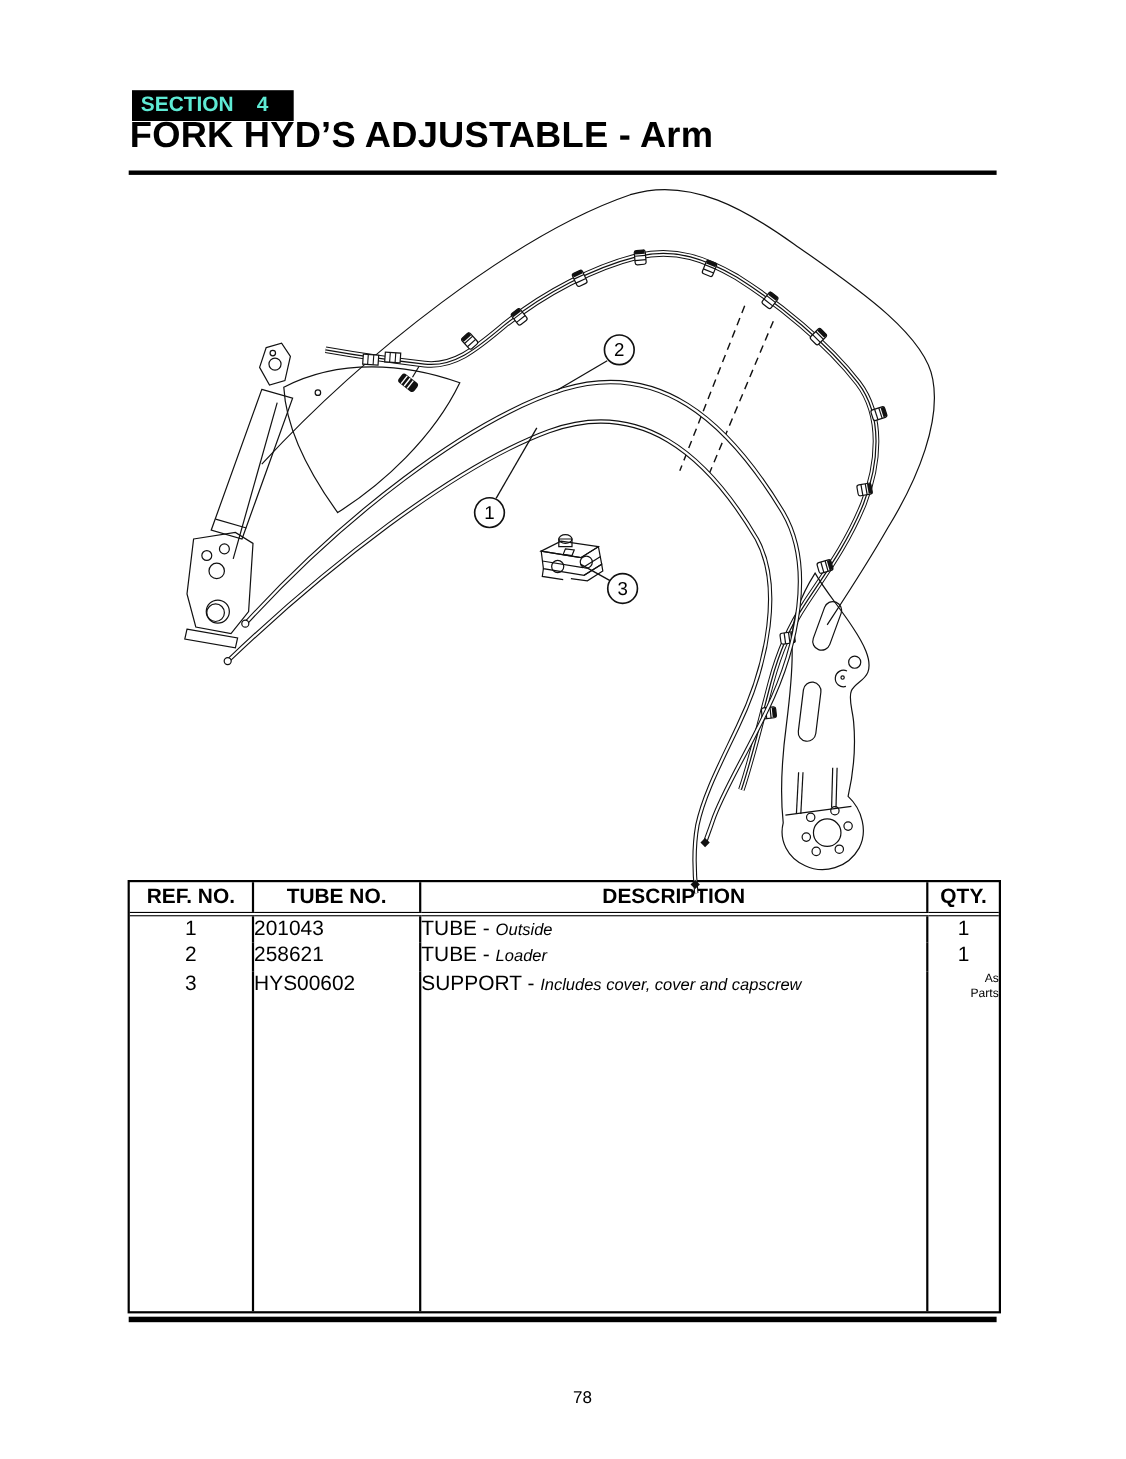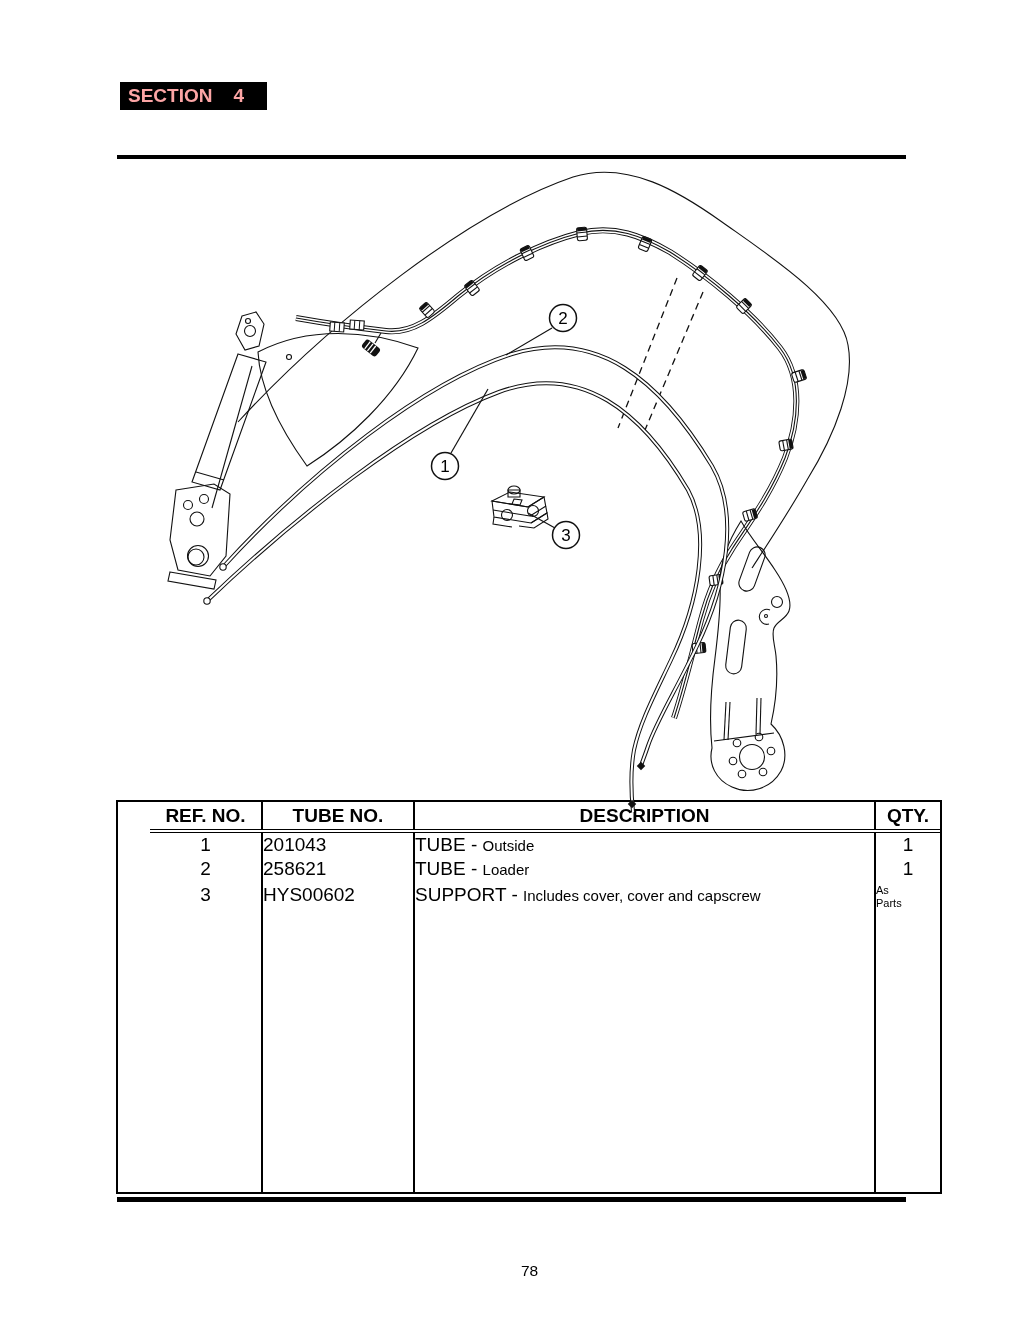--- a/index.html
+++ b/index.html
@@ -1,68 +1,69 @@
 <!DOCTYPE html>
 <html><head>
 <meta charset="utf-8">
 <style>
   html,body{margin:0;padding:0;background:#fff;}
   .page{position:relative;width:1024px;height:1326px;background:#fff;overflow:hidden;
         font-family:"Liberation Sans", sans-serif;color:#000;}
   
-  .section-badge{position:absolute;left:120px;top:82px;height:28px;background:#000;color:#fca5a5;
+  .section-badge{position:absolute;left:120px;top:82px;height:28px;background:#000;color:#5eead4;
         display:flex;align-items:center;padding:0 23px 0 8px;font-size:19px;font-weight:bold;}
   .section-badge .num{margin-left:21px;}
   .page-title{position:absolute;left:118px;top:104px;margin:0;font-size:33px;font-weight:bold;
         letter-spacing:0.2px;white-space:nowrap;}
   .rule-top{position:absolute;left:117px;top:155px;width:789px;height:4px;background:#000;}
   
   .diagram-svg{position:absolute;left:0;top:163px;z-index:2;}
   .ln path,.ln line,.ln rect,.ln circle,.ln ellipse{fill:none;stroke:#111;stroke-width:1.1;}
   .wfill{fill:#fff;}
   .run-outer{fill:none;stroke:#111;stroke-width:6;}
   .run-mid{fill:none;stroke:#fff;stroke-width:4.2;}
   .run-core{fill:none;stroke:#111;stroke-width:1.1;}
   .tub-outer{fill:none;stroke:#111;stroke-width:4;}
   .tub-inner{fill:none;stroke:#fff;stroke-width:2;}
   .dash{stroke:#111;stroke-width:1.3;stroke-dasharray:7 5;fill:none;}
   .callout circle{fill:#fff;stroke:#111;stroke-width:1.5;}
   .callout line{stroke:#111;stroke-width:1.2;}
   .callout text{font:17px "Liberation Sans",sans-serif;fill:#000;text-anchor:middle;}
   
   .parts-table-wrap{position:absolute;left:116px;top:800px;width:790px;height:390px;
-        border:2px solid #000;z-index:1;padding-left:32px;}
+        border:2px solid #000;z-index:1;}
   table.parts{border-collapse:collapse;width:100%;height:100%;table-layout:fixed;}
   table.parts th{font-size:19px;font-weight:bold;text-align:center;padding:3px 2px 2px;
         border-right:2px solid #000;border-bottom:4px double #000;}
   table.parts th:last-child{border-right:none;}
   table.parts td{border-right:2px solid #000;vertical-align:top;font-size:19px;padding:1px 0 0;}
   table.parts td:last-child{border-right:none;}
   tr.data-row{height:26px;}
   td.c-ref,td.c-qty{text-align:center;}
   td.c-part{padding-left:14px;}
   td.c-desc{padding-left:10px;}
-  .desc-sub{font-size:15px;}
-  .qty-small span{display:block;font-size:11px;line-height:1.2;text-align:left;}
+  .desc-sub{font-size:15px;font-style:italic;}
+  .qty-small span{display:block;font-size:11px;line-height:1.2;text-align:right;}
   tr.filler td{height:auto;}
   
   .rule-bottom{position:absolute;left:117px;top:1197px;width:789px;height:5px;background:#000;}
   .footer-manual{position:absolute;left:120px;top:1262px;font-size:15.5px;}
   .footer-page{position:absolute;left:521px;top:1262px;font-size:15.5px;}
 </style>
 </head>
 <body>
 
 <div class="page">
 
   <div class="section-badge">
     <span>SECTION</span>
     <span class="num">4</span>
   </div>
 
+  <h1 class="page-title">FORK HYD’S ADJUSTABLE - Arm</h1>
   <div class="rule-top"></div>
 
   <svg class="diagram-svg" width="1024" height="680" viewBox="0 163 1024 680">
     <defs>
       <g id="clip">
         <rect x="-5" y="-6.5" width="10" height="13" rx="2" fill="#fff" stroke="#111" stroke-width="1.1"></rect>
         <rect x="-4.5" y="-6.5" width="9" height="3.5" fill="#111"></rect>
         <line x1="-5" y1="-1.5" x2="5" y2="-1.5" stroke="#111" stroke-width="1.1"></line>
         <line x1="-5" y1="2.5" x2="5" y2="2.5" stroke="#111" stroke-width="1.1"></line>
       </g>

